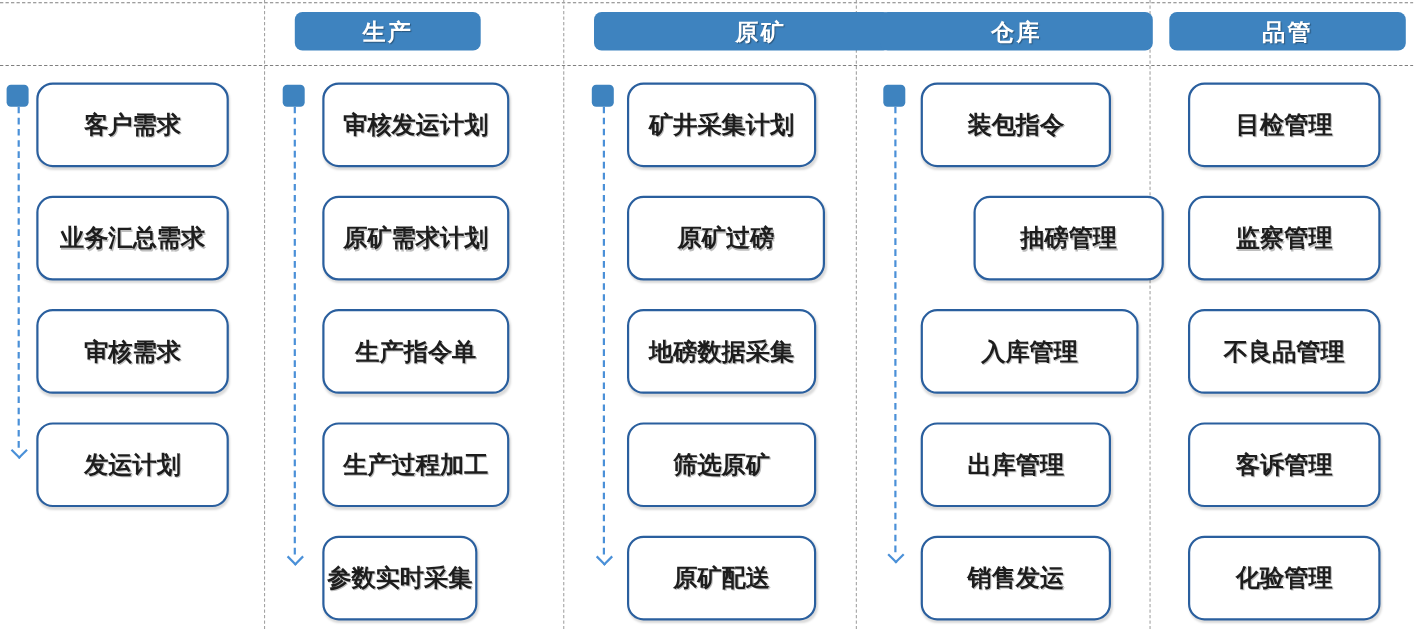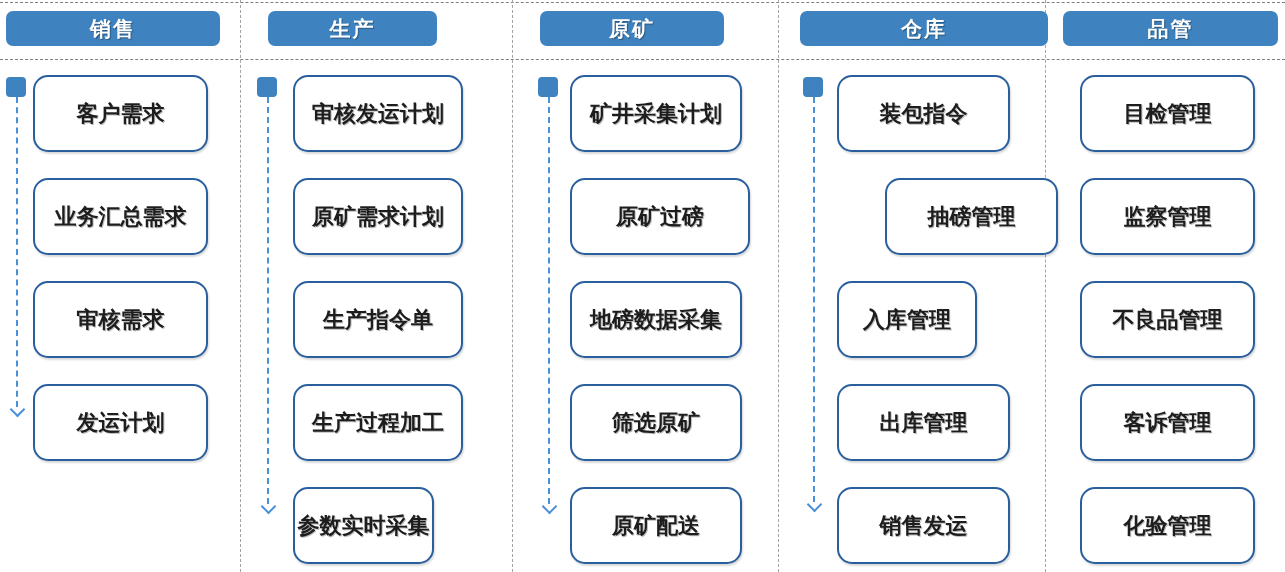--- a/index.html
+++ b/index.html
@@ -42,59 +42,58 @@
 <body>
 
 <div id="diagram" class="canvas" style="--blue: #3E83BF; --border: #2A5F9E; --arrow: #4A90D8;">
   <div class="hline" style="top:2px"></div>
   <div class="hline" style="top:59px"></div>
   <div class="vsep" style="left:240px"></div>
   <div class="vsep" style="left:512px"></div>
   <div class="vsep" style="left:778px"></div>
   <div class="vsep" style="left:1045px"></div>
 <div class="column" style="left: 0px; width: 240px;">
-      <div class="col-header" style="left: 6px; width: 214px;">销售</div>
       <div class="flow-square" style="left: 6px;"></div>
       <div class="flow-line" style="left: 16px; height: 310px;"></div>
       <div class="flow-head" style="left: 12px; top: 404px;"></div>
       <div class="step" style="left: 33px; width: 175px; top: 75px;">客户需求</div>
       <div class="step" style="left: 33px; width: 175px; top: 178px;">业务汇总需求</div>
       <div class="step" style="left: 33px; width: 175px; top: 281px;">审核需求</div>
       <div class="step" style="left: 33px; width: 175px; top: 384px;">发运计划</div>
     </div>
     <div class="column" style="left: 240px; width: 272px;">
       <div class="col-header" style="left: 28px; width: 169px;">生产</div>
       <div class="flow-square" style="left: 17px;"></div>
       <div class="flow-line" style="left: 27px; height: 407px;"></div>
       <div class="flow-head" style="left: 23px; top: 501px;"></div>
       <div class="step" style="left: 53px; width: 170px; top: 75px;">审核发运计划</div>
       <div class="step" style="left: 53px; width: 170px; top: 178px;">原矿需求计划</div>
       <div class="step" style="left: 53px; width: 170px; top: 281px;">生产指令单</div>
       <div class="step" style="left: 53px; width: 170px; top: 384px;">生产过程加工</div>
       <div class="step" style="left: 53px; width: 141px; top: 487px;">参数实时采集</div>
     </div>
     <div class="column" style="left: 512px; width: 266px;">
-      <div class="col-header" style="left: 28px; width: 184px;">原矿</div>
+      <div class="col-header" style="left: 28px; width: 237px; padding-left: 33px;">原矿</div>
       <div class="flow-square" style="left: 26px;"></div>
       <div class="flow-line" style="left: 36px; height: 407px;"></div>
       <div class="flow-head" style="left: 32px; top: 501px;"></div>
       <div class="step" style="left: 58px; width: 172px; top: 75px;">矿井采集计划</div>
       <div class="step" style="left: 58px; width: 180px; top: 178px;">原矿过磅</div>
       <div class="step" style="left: 58px; width: 172px; top: 281px;">地磅数据采集</div>
       <div class="step" style="left: 58px; width: 172px; top: 384px;">筛选原矿</div>
       <div class="step" style="left: 58px; width: 172px; top: 487px;">原矿配送</div>
     </div>
     <div class="column" style="left: 778px; width: 267px;">
       <div class="col-header" style="left: 22px; width: 248px;">仓库</div>
       <div class="flow-square" style="left: 25px;"></div>
       <div class="flow-line" style="left: 35px; height: 405px;"></div>
       <div class="flow-head" style="left: 31px; top: 499px;"></div>
       <div class="step" style="left: 59px; width: 173px; top: 75px;">装包指令</div>
       <div class="step" style="left: 59px; width: 173px; top: 178px; margin-left: 48px;">抽磅管理</div>
-      <div class="step" style="left: 59px; width: 140px; top: 281px;">入库管理</div>
+      <div class="step" style="left: 59px; width: 198px; top: 281px;">入库管理</div>
       <div class="step" style="left: 59px; width: 173px; top: 384px;">出库管理</div>
       <div class="step" style="left: 59px; width: 173px; top: 487px;">销售发运</div>
     </div>
     <div class="column" style="left: 1045px; width: 240px;">
       <div class="col-header" style="left: 18px; width: 215px;">品管</div>
       <div class="step" style="left: 35px; width: 175px; top: 75px;">目检管理</div>
       <div class="step" style="left: 35px; width: 175px; top: 178px;">监察管理</div>
       <div class="step" style="left: 35px; width: 175px; top: 281px;">不良品管理</div>
       <div class="step" style="left: 35px; width: 175px; top: 384px;">客诉管理</div>
       <div class="step" style="left: 35px; width: 175px; top: 487px;">化验管理</div>

